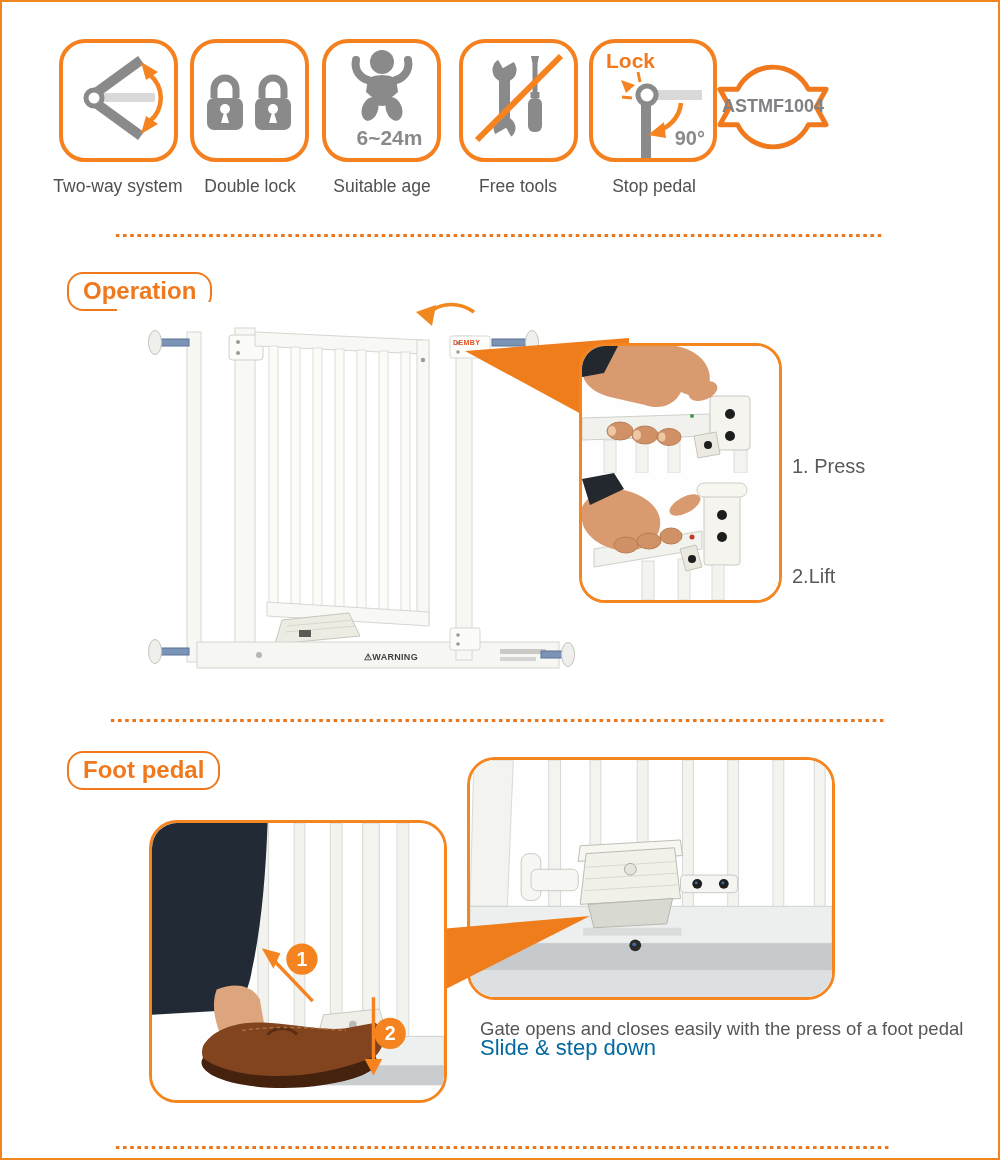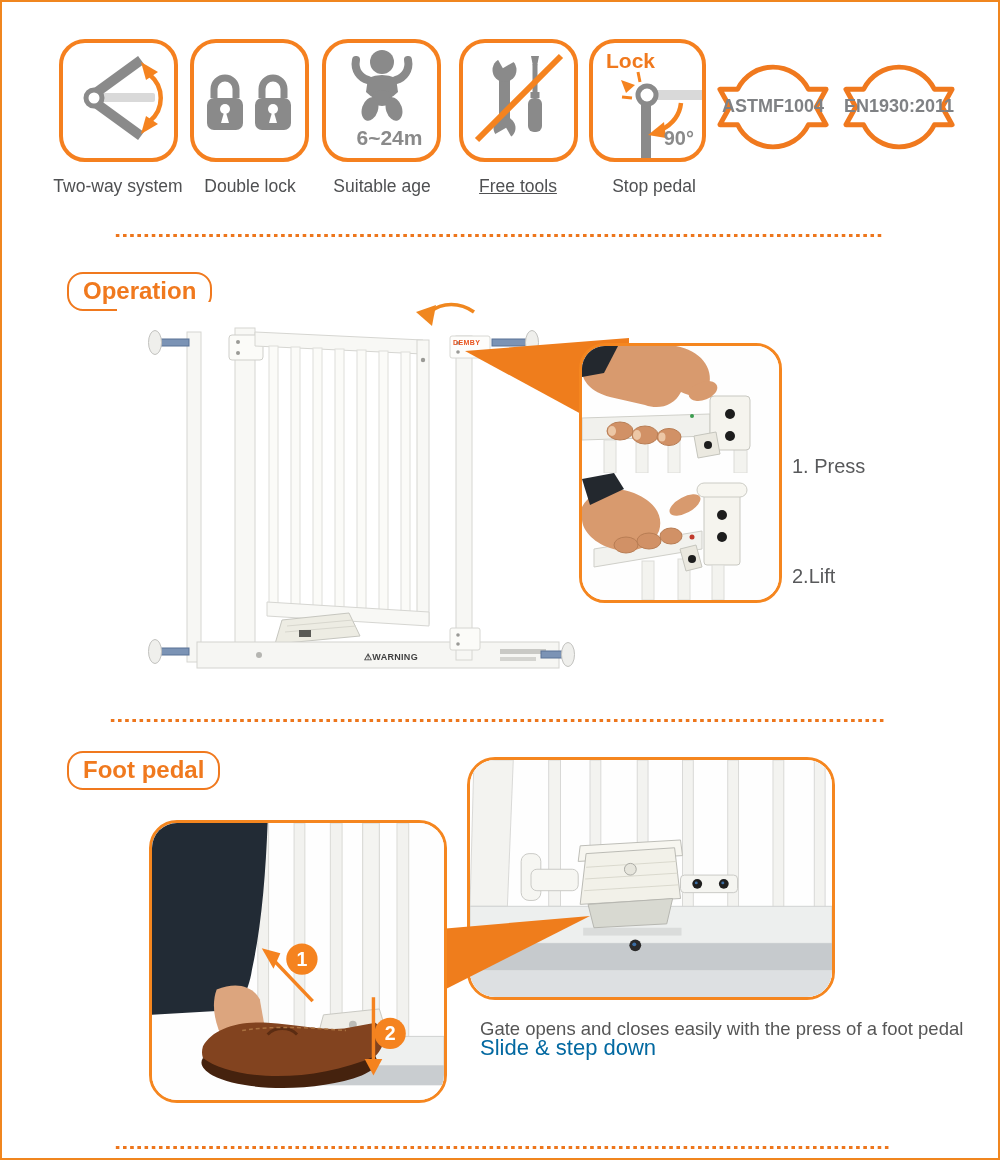--- a/index.html
+++ b/index.html
@@ -8,28 +8,28 @@
     position:relative; width:1000px; height:1160px; background:#fff;
     border:2px solid #F0861F; overflow:hidden;
   }
   .abs { position:absolute; }
   
   .fbox {
     position:absolute; top:37px; width:119px; height:123px;
     border:4px solid #F5801F; border-radius:26px; background:#fff;
   }
   .fbox svg { display:block; margin:5px auto 0 auto; }
-  .fb1{left:57px;} .fb2{left:188px;} .fb3{left:320px;} .fb4{left:457px;} .fb5{left:587px; width:117px;}
+  .fb1{left:57px;} .fb2{left:188px;} .fb3{left:320px;} .fb4{left:457px;} .fb5{left:587px; width:128px;}
   .age-text { position:absolute; left:16px; right:0; bottom:8px; text-align:center;
     font-size:21px; font-weight:bold; color:#8a8a8a; }
   .lock-text { position:absolute; left:13px; top:6px; font-size:21px; font-weight:bold; color:#F0791E; }
   .angle-text { position:absolute; right:8px; bottom:8px; font-size:20px; font-weight:bold; color:#8a8a8a; }
   .flabel { position:absolute; top:174px; text-align:center; font-size:17.5px; color:#4f5052; }
   .fl1{left:36px; width:160px;} .fl2{left:188px; width:120px;} .fl3{left:310px; width:140px;}
-  .fl4{left:457px; width:118px;text-decoration:underline;} .fl5{left:585px; width:134px;}
+  .fl4{left:457px; width:118px;} .fl5{left:585px; width:134px;}
   
   .seal { position:absolute; top:57px; width:118px; height:96px; }
   .seal1{left:712px;} .seal2{left:838px;}
   .seal svg { position:absolute; inset:0; }
   .seal .txt { position:absolute; inset:0; display:flex; 
     align-items:center; justify-content:center; line-height:1.08;
     font-size:18px; font-weight:bold; color:#7f8184; }
   
   .dots { position:absolute; height:5px;
     background-image:radial-gradient(circle, #ED761C 1.7px, transparent 1.9px);
@@ -143,29 +143,20 @@
   <div class="flabel fl4">Free tools</div>
   <div class="flabel fl5">Stop pedal</div>
 
   <div class="seal seal1">
     <svg viewBox="0 0 120 96" width="118" height="96">
       <path d="M 24,30 A 40 40 0 0 1 96,30 L 114,30 L 104,48 L 114,66 L 96,66 A 40 40 0 0 1 24,66 L 6,66 L 16,48 L 6,30 Z" fill="#fff" stroke="#F0791E" stroke-width="5" stroke-linejoin="round"></path>
     </svg>
     <div class="txt">
       <span>ASTM</span>
       <span>F1004</span>
-    </div>
-  </div>
-  <div class="seal seal2">
-    <svg viewBox="0 0 120 96" width="118" height="96">
-      <path d="M 24,30 A 40 40 0 0 1 96,30 L 114,30 L 104,48 L 114,66 L 96,66 A 40 40 0 0 1 24,66 L 6,66 L 16,48 L 6,30 Z" fill="#fff" stroke="#F0791E" stroke-width="5" stroke-linejoin="round"></path>
-    </svg>
-    <div class="txt">
-      <span>EN</span>
-      <span>1930:2011</span>
     </div>
   </div>
 
   <div class="dots d1"></div>
 
   <div class="pill pill-op">Operation</div>
 
   <svg class="abs gate-wrap" viewBox="0 0 460 400" preserveAspectRatio="none">
     <rect width="460" height="400" fill="#fff"></rect>
 

